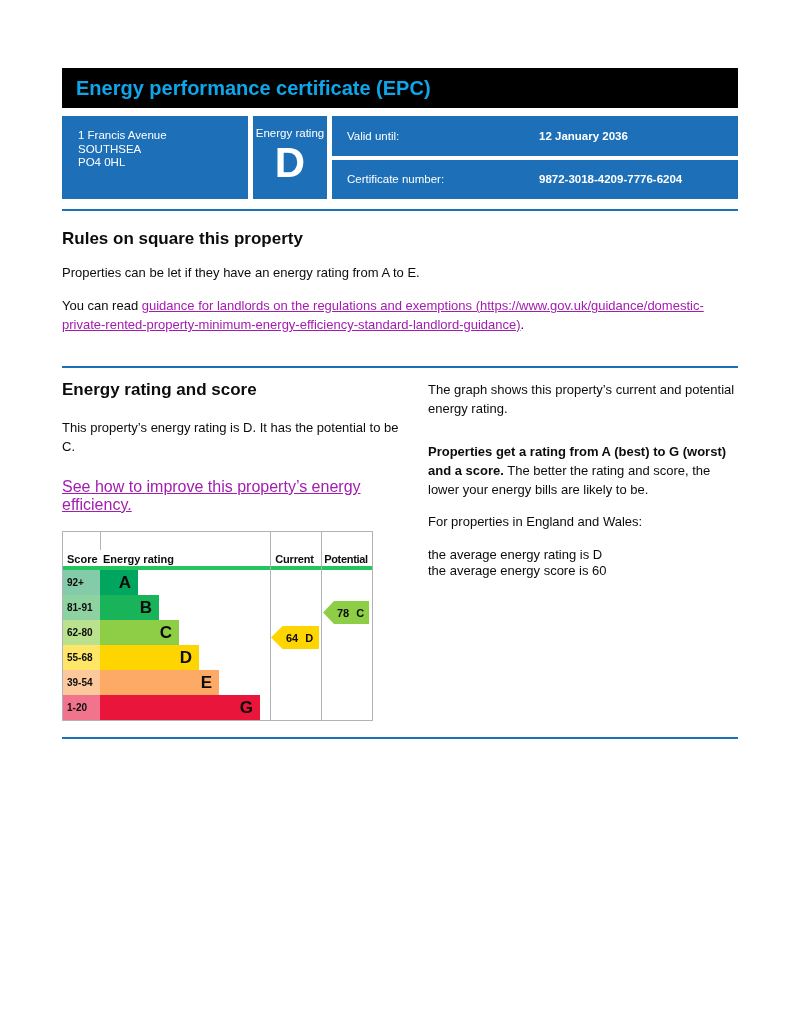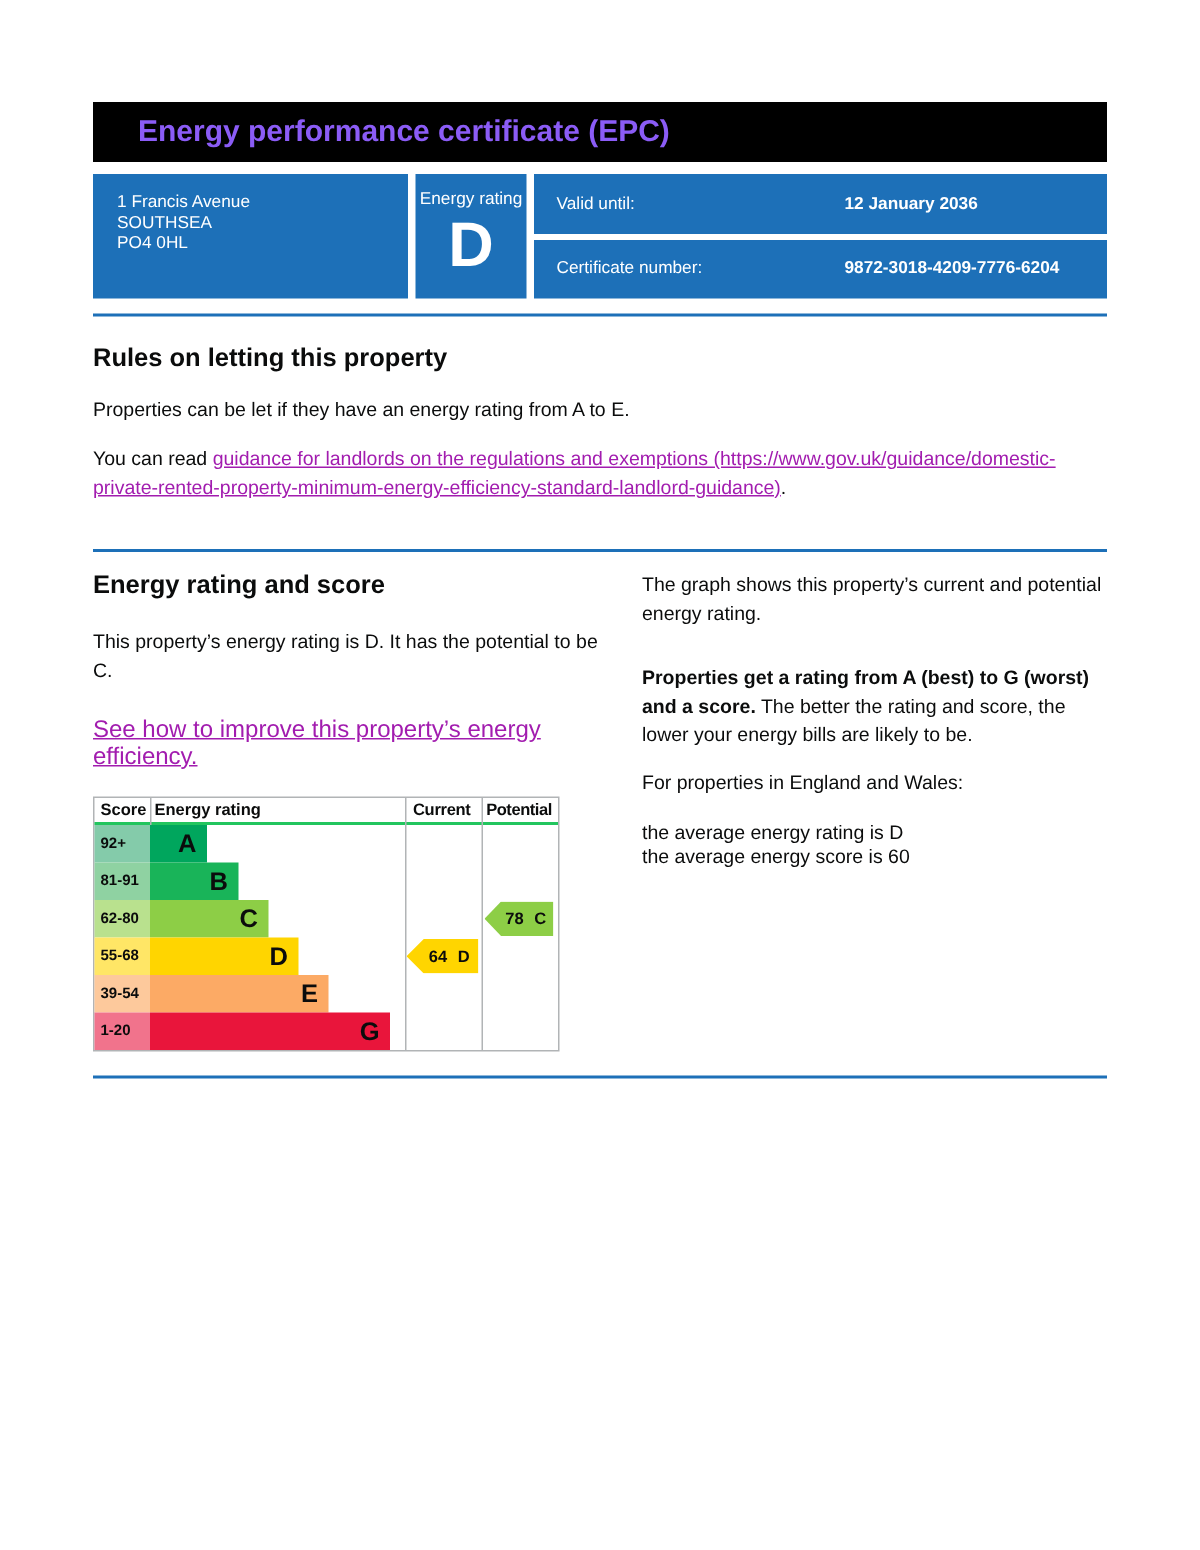--- a/index.html
+++ b/index.html
@@ -7,29 +7,29 @@
     margin: 0; padding: 0;
     width: 800px; height: 1033px;
     background: #ffffff;
     font-family: "Liberation Sans", sans-serif;
     color: #0b0c0c;
   }
   .doc { width: 676px; margin: 68px 62px 0 62px; }
 
   
   .title-bar {
-    height: 40px; background: #000000; color: #8b5cf6;
-    display: flex; align-items: center; padding-left: 30px;
+    height: 40px; background: #000000; color: #0ea5e9;
+    display: flex; align-items: center; padding-left: 14px;
     font-size: 20px; font-weight: bold;
   }
 
   
   .summary { margin-top: 8px; height: 83px; display: flex; gap: 5px; }
   .blue { background: #1d70b8; color: #ffffff; }
-  .addr-cell { width: 210px; padding: 13px 10px 0 16px; font-size: 11.5px; line-height: 13.5px; }
+  .addr-cell { width: 186px; padding: 13px 10px 0 16px; font-size: 11.5px; line-height: 13.5px; }
   .rating-cell { width: 74px; text-align: center; padding-top: 11px; }
   .rating-cell .lbl { font-size: 11.5px; }
   .rating-cell .big { font-size: 42px; font-weight: bold; line-height: 44px; margin-top: 2px; }
   .info-cell { flex: 1; display: flex; flex-direction: column; gap: 4px; }
   .info-row { flex: 1; display: flex; align-items: center; padding-left: 15px; font-size: 11.5px; }
   .info-row .lbl { width: 192px; }
   .info-row .val { font-weight: bold; }
 
   
   .prop-table { margin-top: 9px; border-bottom: 1px solid #b1b4b6; }
@@ -53,21 +53,21 @@
   .leftcol { width: 338px; }
   .rightcol { width: 310px; }
   .leftcol .intro { margin-top: 18px; }
   .leftcol .improve { margin-top: 22px; display: inline-block; }
   .rightcol .p2 { margin-top: 24px; }
   .rightcol .p3 { margin-top: 13px; }
   .rightcol .avg { margin-top: 16px; line-height: 16px; }
 
   
   .chart { position: relative; margin-top: 17px; width: 311px; border: 1px solid #b1b4b6; background: #fff; }
-  .chart-header { display: flex; height: 18px; border-bottom: 2px solid #22c55e; font-size: 11px; font-weight: bold; align-items: center; }
+  .chart-header { display: flex; height: 18px; border-bottom: 4px solid #22c55e; font-size: 11px; font-weight: bold; align-items: center; margin-top: 20px; }
   .h-score { width: 37px; padding-left: 4px; }
   .h-rating { flex: 1; padding-left: 3px; }
   .h-current { width: 51px; text-align: center; letter-spacing: -0.2px; }
   .h-potential { width: 52px; text-align: center; letter-spacing: -0.3px; }
   .band-row { display: flex; height: 25px; }
   .score { width: 37px; padding-left: 4px; font-size: 10px; font-weight: bold; line-height: 25px; }
   .bar { display: flex; align-items: center; justify-content: flex-end; padding-right: 7px; font-size: 17px; font-weight: bold; }
   .vline { position: absolute; width: 1px; background: #b1b4b6; top: 0; bottom: 0; }
   .v0 { left: 37px; height: 18px; bottom: auto; }
   .v1 { left: 207px; }
@@ -108,21 +108,21 @@
       <div class="blue info-row">
         <span class="lbl">Certificate number:</span>
         <span class="val">9872-3018-4209-7776-6204</span>
       </div>
     </div>
   </div>
 
 
   <div class="divider div1"></div>
 
-  <h2 class="rules-h">Rules on letting this property</h2>
+  <h2 class="rules-h">Rules on square this property</h2>
   <p class="p-mt">Properties can be let if they have an energy rating from A to E.</p>
   <p class="p-mt"><span>You can read </span><a class="link" href="#">guidance for landlords on the regulations and exemptions (https://www.gov.uk/guidance/domestic-private-rented-property-minimum-energy-efficiency-standard-landlord-guidance)</a><span>.</span></p>
 
   <div class="divider div2"></div>
 
   <div class="twocol">
     <div class="leftcol">
       <h2>Energy rating and score</h2>
       <p class="intro">This property’s energy rating is D. It has the potential to be C.</p>
       <a class="link improve" href="#">See how to improve this property’s energy efficiency.</a>

